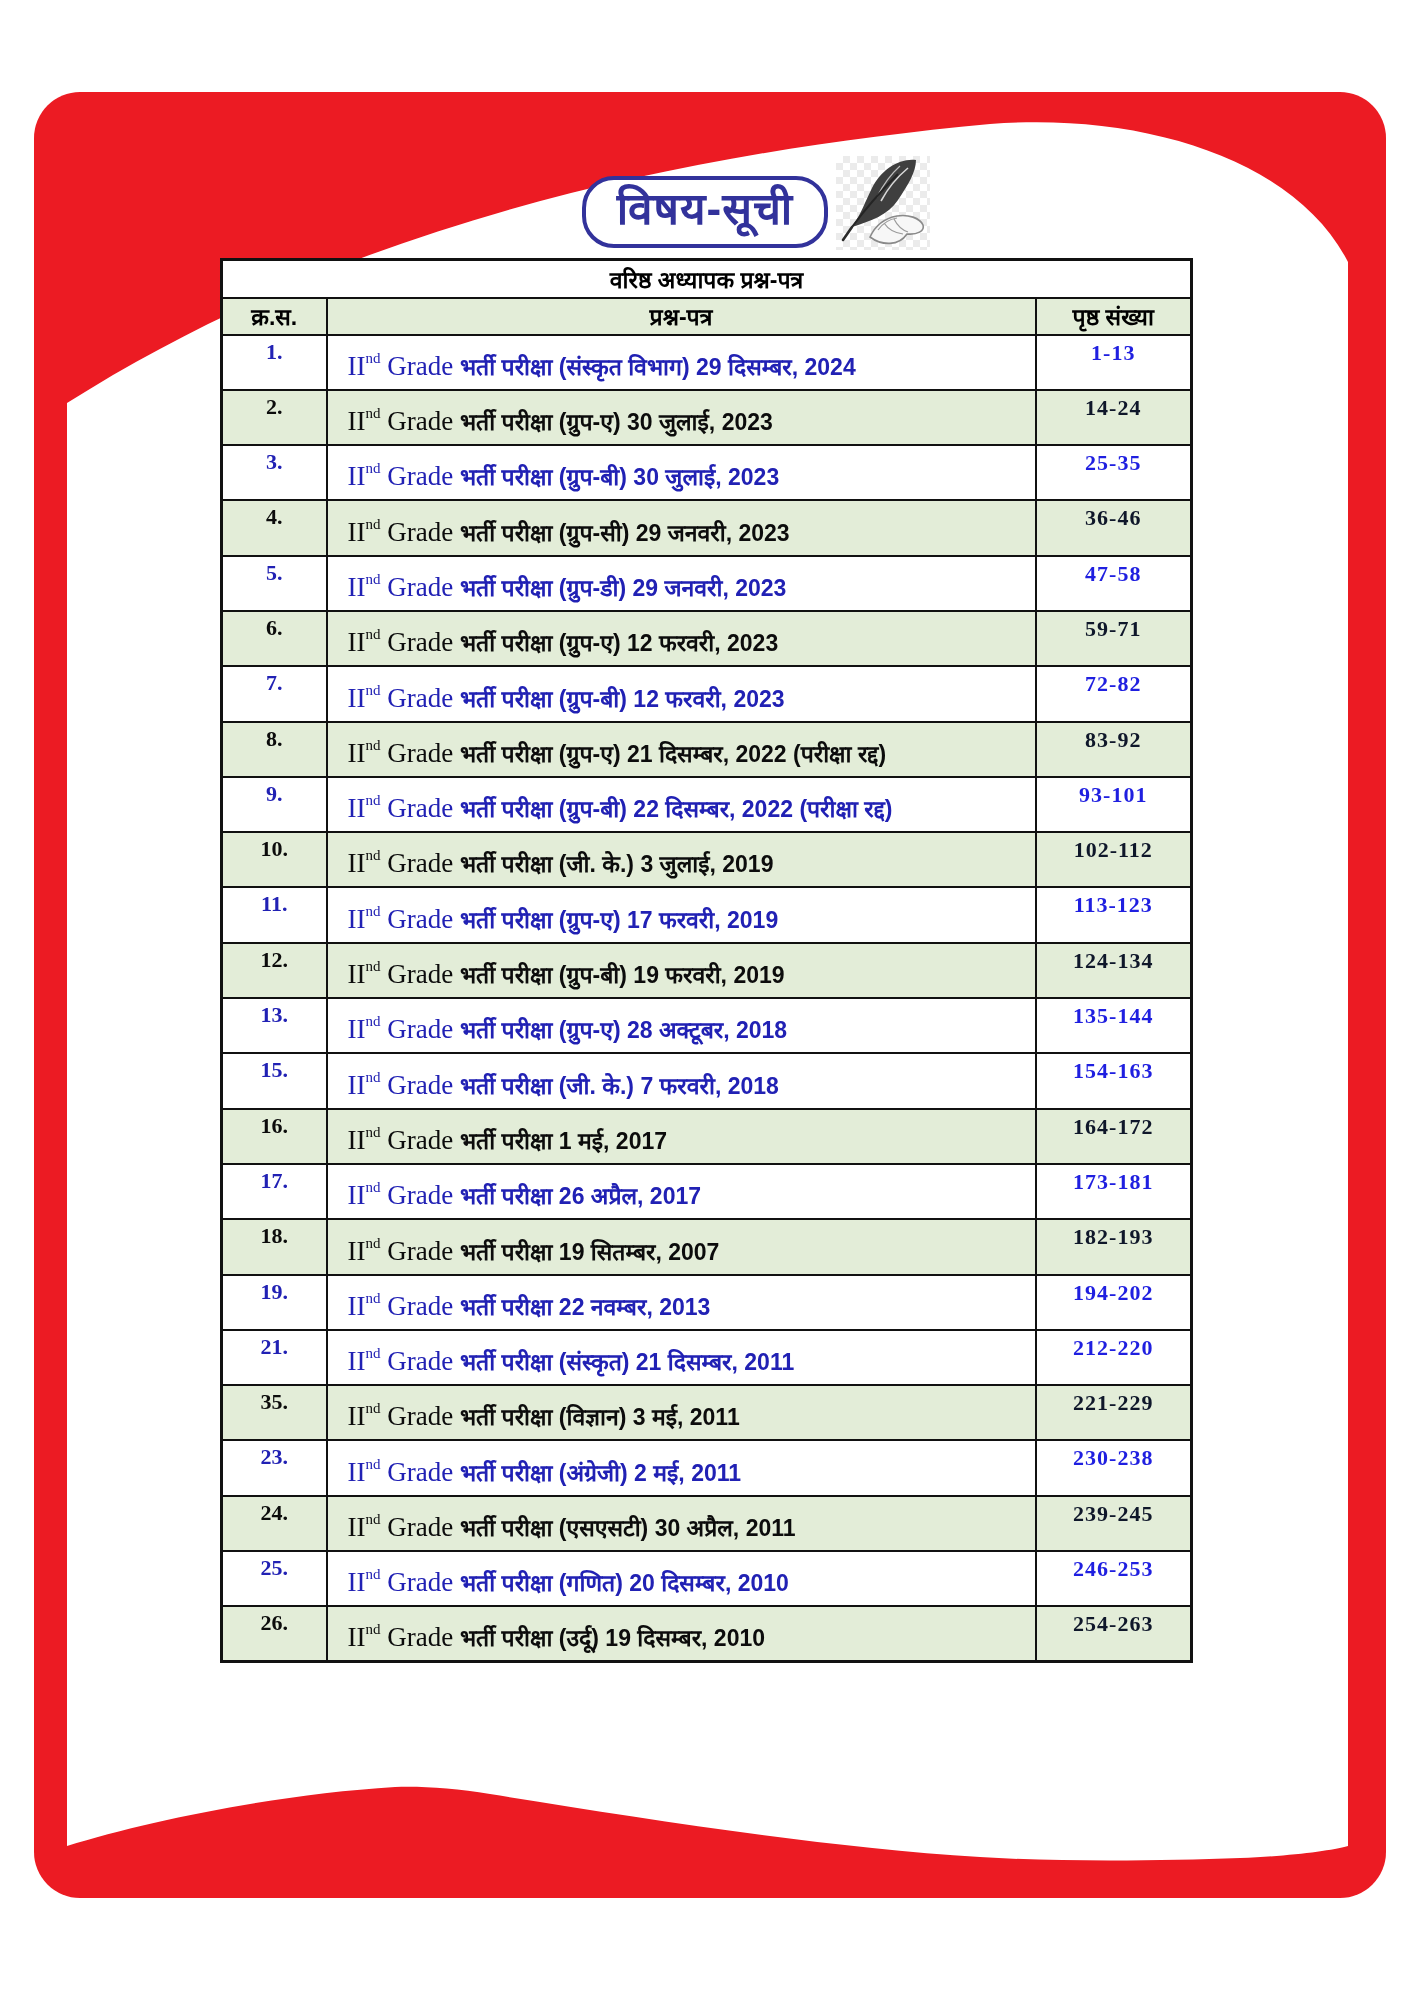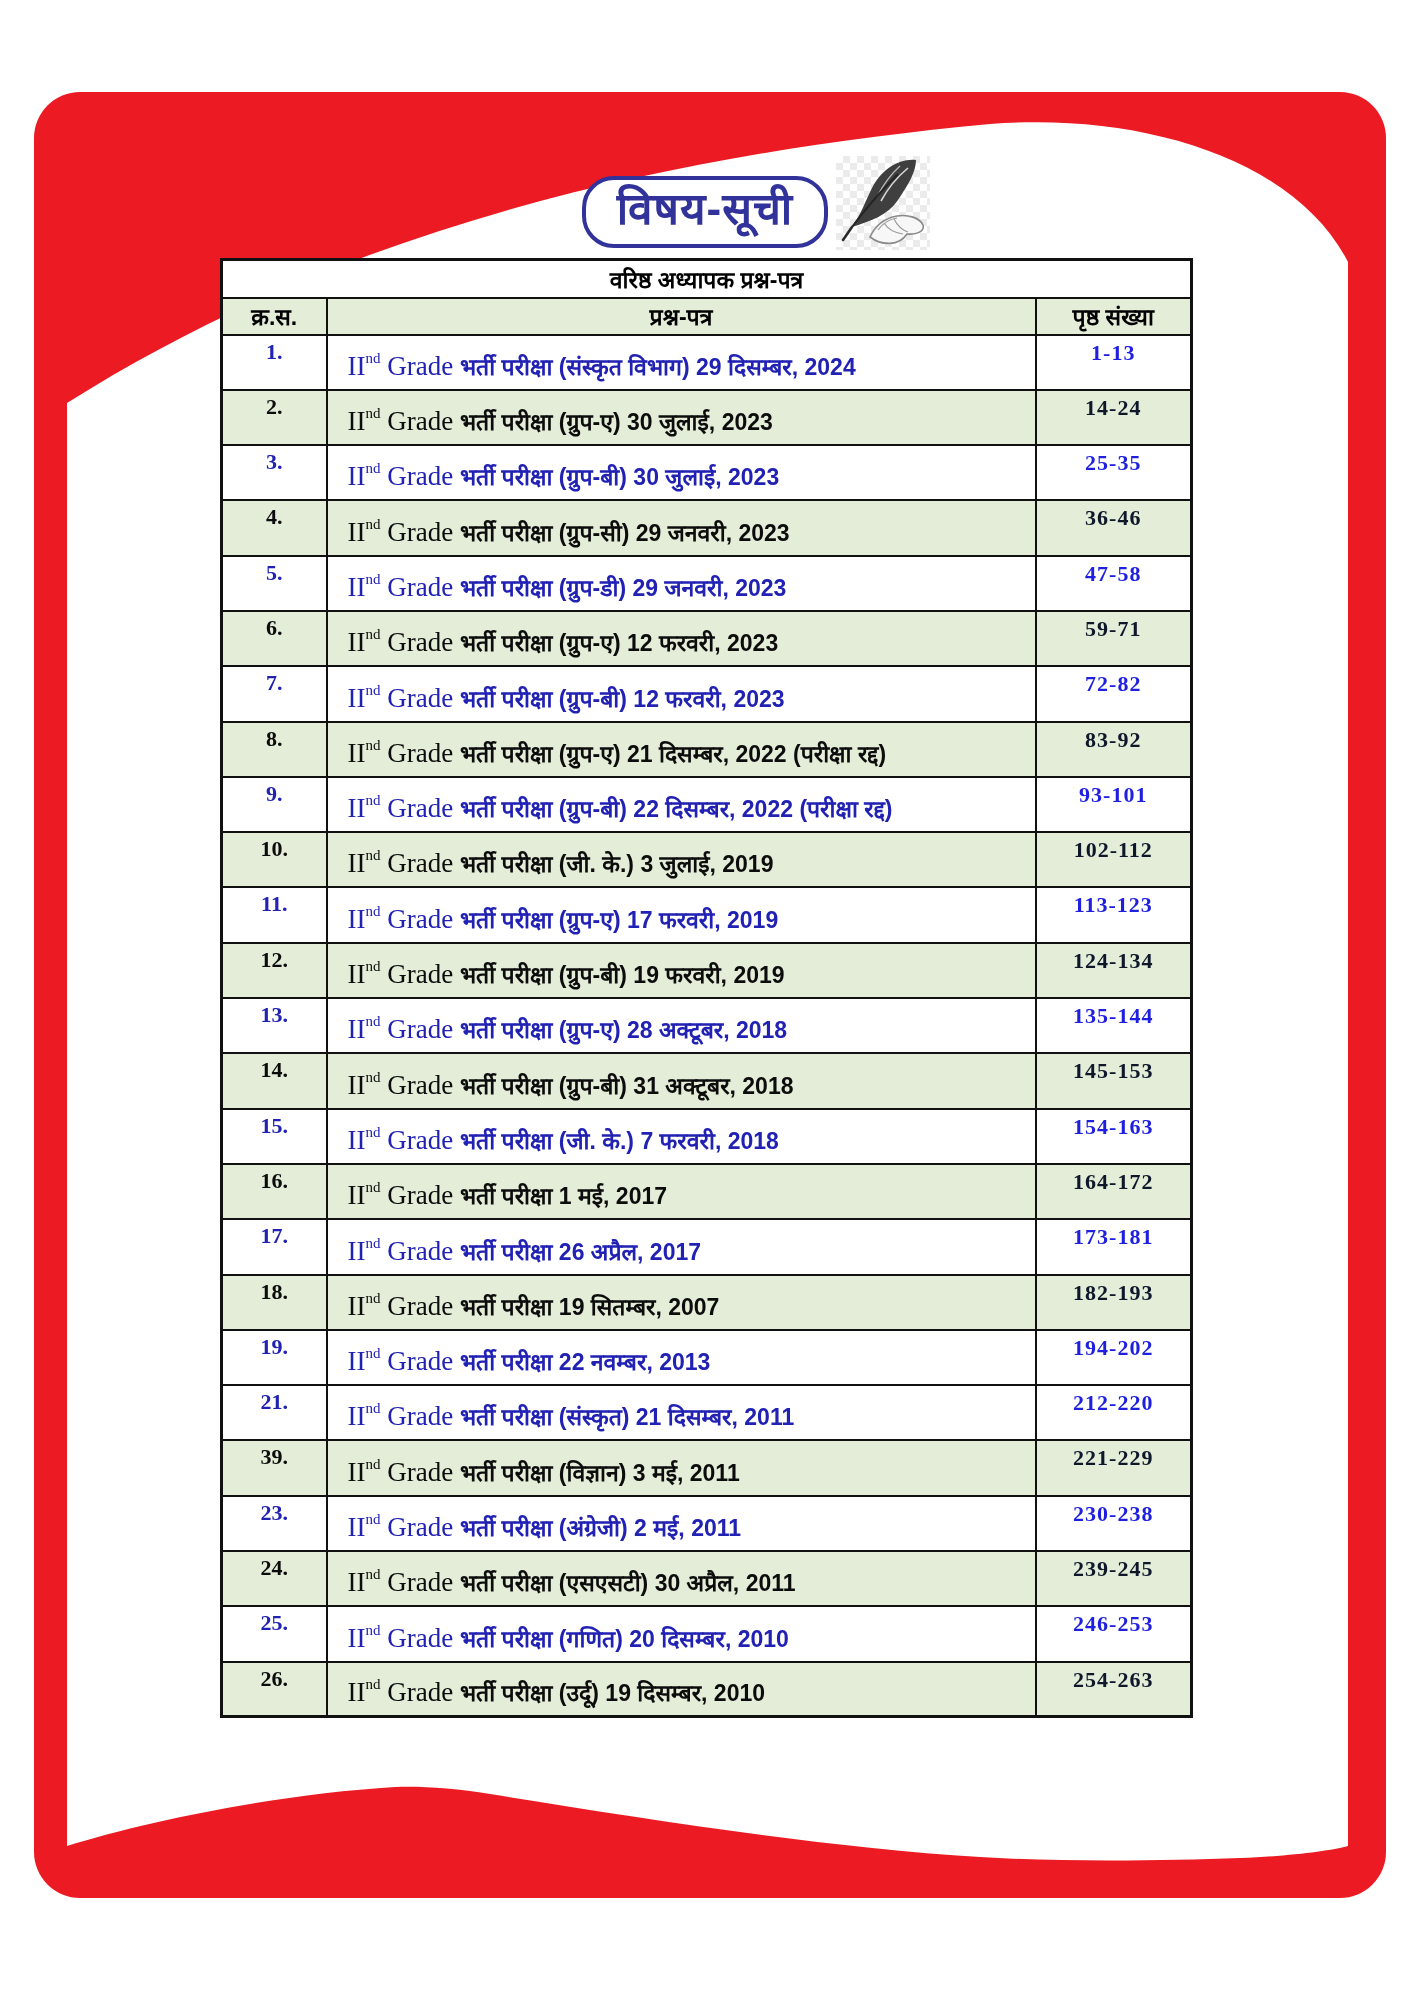--- a/index.html
+++ b/index.html
@@ -180,25 +180,20 @@
         <tr class="row row-green">
           <td class="c-sn">12.</td>
           <td class="c-paper"><span class="latin">II<sup>nd</sup> Grade </span><span class="hindi">भर्ती परीक्षा (ग्रुप-बी) 19 फरवरी, 2019</span></td>
           <td class="c-pages">124-134</td>
         </tr>
         <tr class="row row-blue">
           <td class="c-sn">13.</td>
           <td class="c-paper"><span class="latin">II<sup>nd</sup> Grade </span><span class="hindi">भर्ती परीक्षा (ग्रुप-ए) 28 अक्टूबर, 2018</span></td>
           <td class="c-pages">135-144</td>
         </tr>
-        <tr class="row row-green">
-          <td class="c-sn">14.</td>
-          <td class="c-paper"><span class="latin">II<sup>nd</sup> Grade </span><span class="hindi">भर्ती परीक्षा (ग्रुप-बी) 31 अक्टूबर, 2018</span></td>
-          <td class="c-pages">145-153</td>
-        </tr>
         <tr class="row row-blue">
           <td class="c-sn">15.</td>
           <td class="c-paper"><span class="latin">II<sup>nd</sup> Grade </span><span class="hindi">भर्ती परीक्षा (जी. के.) 7 फरवरी, 2018</span></td>
           <td class="c-pages">154-163</td>
         </tr>
         <tr class="row row-green">
           <td class="c-sn">16.</td>
           <td class="c-paper"><span class="latin">II<sup>nd</sup> Grade </span><span class="hindi">भर्ती परीक्षा 1 मई, 2017</span></td>
           <td class="c-pages">164-172</td>
         </tr>
@@ -216,21 +211,21 @@
           <td class="c-sn">19.</td>
           <td class="c-paper"><span class="latin">II<sup>nd</sup> Grade </span><span class="hindi">भर्ती परीक्षा 22 नवम्बर, 2013</span></td>
           <td class="c-pages">194-202</td>
         </tr>
         <tr class="row row-blue">
           <td class="c-sn">21.</td>
           <td class="c-paper"><span class="latin">II<sup>nd</sup> Grade </span><span class="hindi">भर्ती परीक्षा (संस्कृत) 21 दिसम्बर, 2011</span></td>
           <td class="c-pages">212-220</td>
         </tr>
         <tr class="row row-green">
-          <td class="c-sn">39.</td>
+          <td class="c-sn">35.</td>
           <td class="c-paper"><span class="latin">II<sup>nd</sup> Grade </span><span class="hindi">भर्ती परीक्षा (विज्ञान) 3 मई, 2011</span></td>
           <td class="c-pages">221-229</td>
         </tr>
         <tr class="row row-blue">
           <td class="c-sn">23.</td>
           <td class="c-paper"><span class="latin">II<sup>nd</sup> Grade </span><span class="hindi">भर्ती परीक्षा (अंग्रेजी) 2 मई, 2011</span></td>
           <td class="c-pages">230-238</td>
         </tr>
         <tr class="row row-green">
           <td class="c-sn">24.</td>

